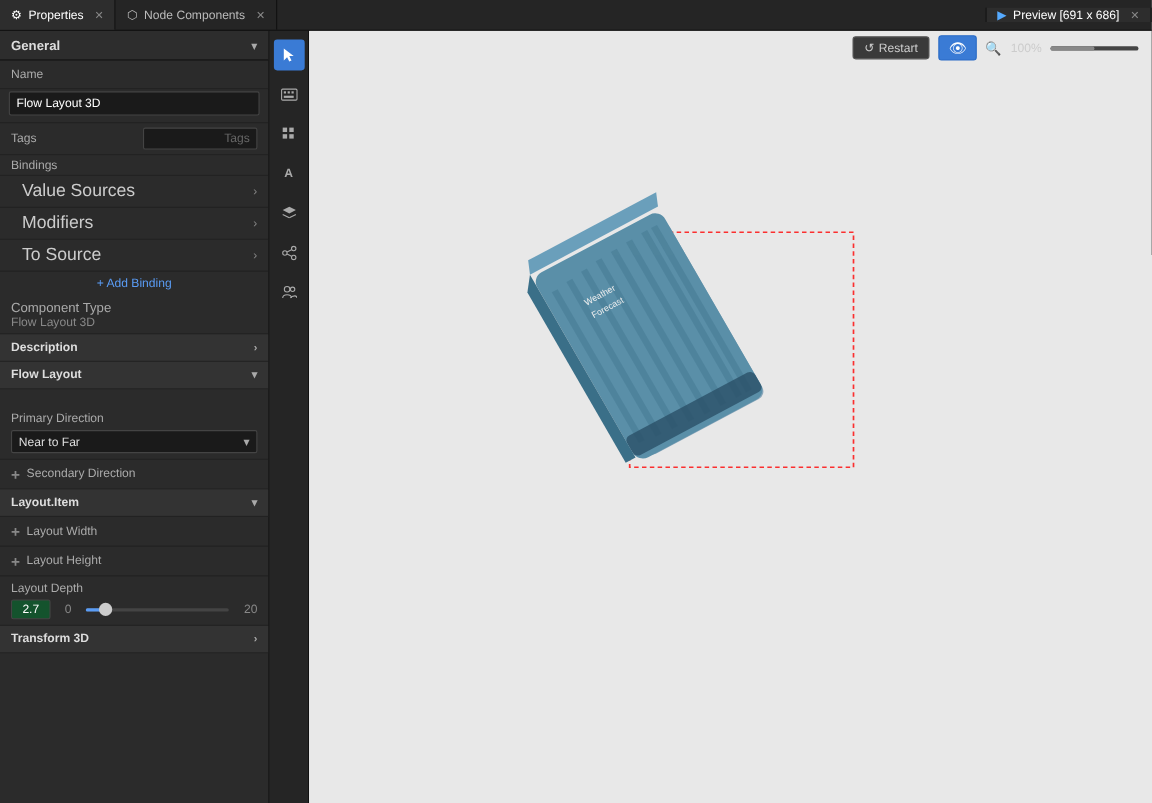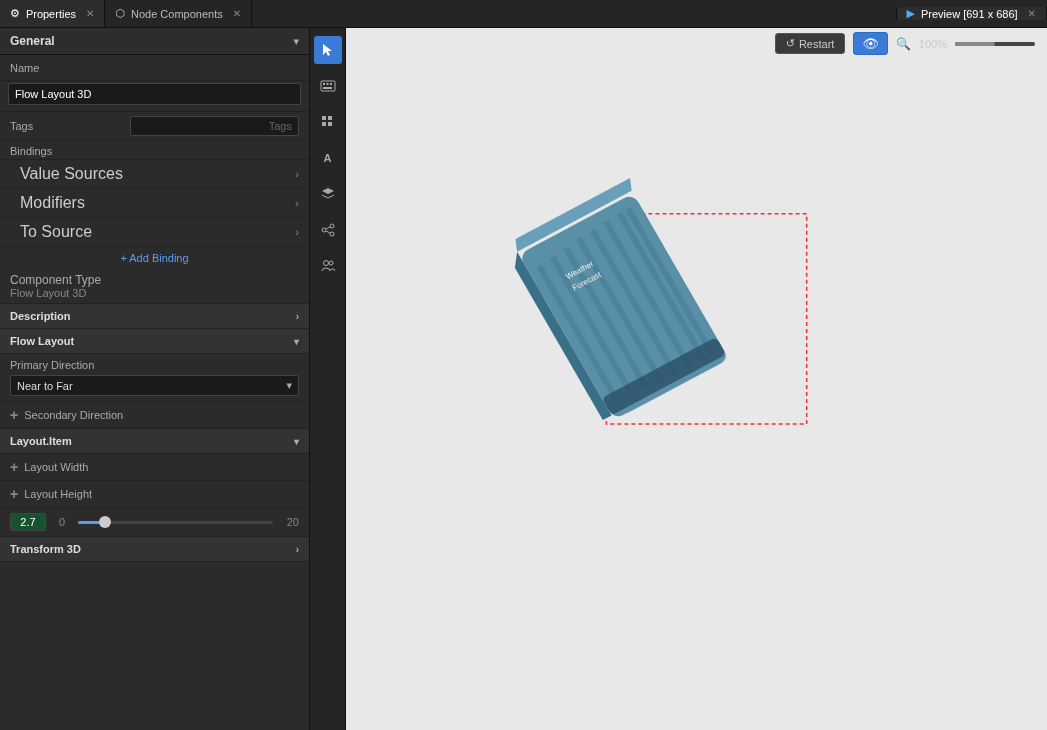--- a/index.html
+++ b/index.html
@@ -8,21 +8,21 @@
     
     .tab-bar { display: flex; background: #252525; border-bottom: 1px solid #111; height: 28px; align-items: center; }
     .tab { display: flex; align-items: center; padding: 0 10px; height: 100%; border-right: 1px solid #111; color: #bbb; font-size: 11px; cursor: pointer; gap: 6px; }
     .tab.active { background: #2d2d2d; color: #fff; }
     .tab-close { color: #888; font-size: 10px; cursor: pointer; margin-left: 4px; }
 
     
     .main { display: flex; flex: 1; overflow: hidden; }
 
     
-    .left-panel { width: 310px; background: #2b2b2b; border-right: 1px solid #111; display: flex; flex-direction: column; overflow-y: auto; flex-shrink: 0; }
+    .left-panel { width: 245px; background: #2b2b2b; border-right: 1px solid #111; display: flex; flex-direction: column; overflow-y: auto; flex-shrink: 0; }
 
     
     .icon-bar { width: 36px; background: #252525; border-right: 1px solid #111; display: flex; flex-direction: column; align-items: center; padding-top: 8px; gap: 8px; flex-shrink: 0; }
     .icon-bar-btn { width: 28px; height: 28px; display: flex; align-items: center; justify-content: center; color: #aaa; cursor: pointer; border-radius: 3px; font-size: 14px; }
     .icon-bar-btn.active { background: #3a7bd5; color: #fff; }
 
     
     .preview-area { flex: 1; background: #e8e8e8; position: relative; overflow: hidden; }
 
     
@@ -38,21 +38,21 @@
     .tags-input { width: 100%; background: #1a1a1a; border: 1px solid #444; color: #aaa; padding: 3px 6px; font-size: 11px; border-radius: 2px; display: flex; justify-content: flex-end; align-items: center; }
 
     .binding-row { display: flex; align-items: center; justify-content: space-between; padding: 5px 10px 5px 20px; border-bottom: 1px solid #222; cursor: pointer; }
     .binding-label { color: #ccc; font-size: 16px; }
     .binding-arrow { color: #888; font-size: 11px; }
 
     .add-binding-btn { display: flex; align-items: center; justify-content: center; padding: 5px; color: #5a9cf5; font-size: 11px; cursor: pointer; }
 
     
     .primary-dir-row { padding: 5px 10px; border-bottom: 1px solid #222; }
-    .primary-dir-label { color: #aaa; font-size: 11px; margin-bottom: 4px; }
+    .primary-dir-label { color: #aaa; font-size: 11px; margin-bottom: 4px; margin-top: 16px; }
     .select-input { width: 100%; background: #1a1a1a; border: 1px solid #444; color: #ddd; padding: 3px 6px; font-size: 11px; border-radius: 2px; display: flex; align-items: center; justify-content: space-between; cursor: pointer; }
 
     .secondary-dir-row { display: flex; align-items: center; padding: 5px 10px; border-bottom: 1px solid #222; cursor: pointer; gap: 6px; }
     .plus-icon { color: #888; font-size: 14px; font-weight: bold; }
     .row-label { color: #aaa; font-size: 11px; }
 
     
     .layout-subrow { display: flex; align-items: center; padding: 5px 10px; border-bottom: 1px solid #222; cursor: pointer; gap: 6px; }
 
     
@@ -191,20 +191,21 @@
       <span class="plus-icon">+</span>
       <span class="row-label">Layout Width</span>
     </div>
 
     <div class="layout-subrow">
       <span class="plus-icon">+</span>
       <span class="row-label">Layout Height</span>
     </div>
 
     <div class="depth-row">
+      <div class="depth-label">Layout Depth</div>
       <div class="depth-controls">
         <input class="depth-value" type="text" value="2.7" style="">
         <span class="depth-min">0</span>
         <div class="slider-container">
           <div class="slider-track">
             <div class="slider-fill"></div>
             <div class="slider-thumb"></div>
           </div>
         </div>
         <span class="depth-max">20</span>

